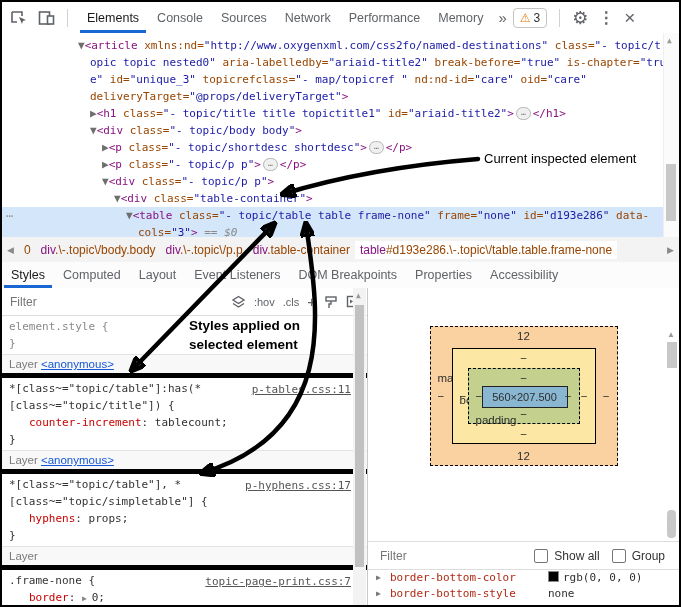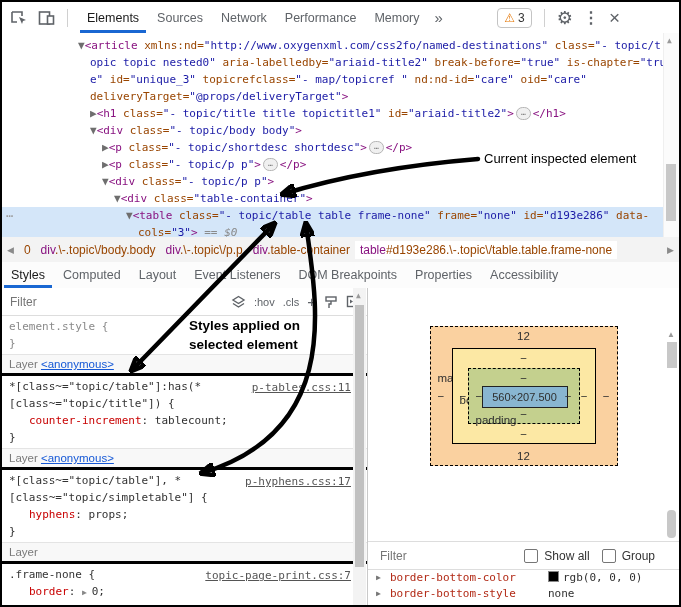--- a/index.html
+++ b/index.html
@@ -56,21 +56,21 @@
                      font-family:"Liberation Sans",sans-serif;}
   #styles-filter-row input{border:none;outline:none;flex:1;font-size:12px;color:#333;background:transparent;min-width:40px;}
   .mini-ico{color:#5f6368;font-size:11px;font-family:"Liberation Sans",sans-serif;display:flex;align-items:center;}
   .rule-block{position:relative;padding:2px 0 2px 7px;line-height:17px;}
   .sel-line{color:#333;white-space:pre;}
   .decl{padding-left:20px;white-space:pre;}
   .decl .p-name{color:var(--css-property);}
   .decl .p-val{color:#303030;}
   .decl .d-arrow{color:#888;font-size:8px;}
   .src-link{position:absolute;right:16px;top:3px;color:#555;text-decoration:underline;}
-  .layer-row{height:18px;line-height:18px;background:#f8f8f8;border-top:1px solid #e4e4e4;border-bottom:3px solid #000000;
+  .layer-row{height:18px;line-height:18px;background:#f8f8f8;border-top:1px solid #e4e4e4;border-bottom:5px solid #000000;
              padding-left:7px;font-family:"Liberation Sans",sans-serif;font-size:11.5px;color:#7a7a7a;}
   .layer-link{color:#1558d6;text-decoration:underline;}
   #es-block{padding:2px 0 2px 7px;line-height:17px;color:#8a8a8a;}
   #left-scroll{position:absolute;right:1px;top:0;width:13px;height:317px;background:#f3f3f3;}
   #left-scroll .sb-up{position:absolute;top:3px;left:3px;color:#9a9a9a;font-size:8px;}
   #left-scroll .sb-thumb{position:absolute;left:2px;top:17px;width:9px;height:262px;background:#c1c1c1;}
   
   #right-panel{position:absolute;left:366px;top:286px;width:311px;height:317px;background:#fff;overflow:hidden;}
   #boxmodel-area{position:relative;height:216px;border-bottom:1px solid #ddd;box-sizing:border-box;}
   .bm{position:relative;box-sizing:border-box;font-size:11.5px;color:#2f2f2f;}
@@ -121,20 +121,21 @@
       <span>
         <svg class="glyph" width="17" height="16" viewBox="0 0 17 16">
           <rect x="1.5" y="2" width="10" height="12" fill="none" stroke="#5f6368" stroke-width="1.6"></rect>
           <rect x="9.5" y="6" width="6" height="8" fill="#fff" stroke="#5f6368" stroke-width="1.6"></rect>
         </svg>
       </span>
       <span class="tb-sep"></span>
     </div>
     <div id="top-tabs">
         <div class="tab active">Elements</div>
+        <div class="tab">Console</div>
         <div class="tab">Sources</div>
         <div class="tab">Network</div>
         <div class="tab">Performance</div>
         <div class="tab">Memory</div>
       </div>
     <span class="more-chevron">»</span>
     <div id="tb-right">
       <span id="warn-badge">
         <span class="w-ico">⚠</span>
         <span>3</span>
@@ -275,21 +276,21 @@
         </div>
       </div>
       <span id="bm-scroll-up">▲</span>
       <div id="bm-thumb"></div>
     </div>
     <div id="computed-filter-row">
       <input type="text" placeholder="Filter" style="">
       <span class="cb"></span>
       <span class="cb-label">Show all</span>
       <span class="cb"></span>
-      <span class="cb-label" style="margin-right:12px;">Group</span>
+      <span class="cb-label" style="margin-right:2px;">Group</span>
     </div>
     <div id="props">
         <div class="prop-row"><span class="pr-arrow">▶</span><span class="pr-name">border-bottom-color</span><span class="pr-val"><span class="swatch" style="background: rgb(0, 0, 0);"></span>rgb(0, 0, 0)</span></div>
         <div class="prop-row"><span class="pr-arrow">▶</span><span class="pr-name">border-bottom-style</span><span class="pr-val">none</span></div>
         <div class="prop-row"><span class="pr-arrow">▶</span><span class="pr-name">border-bottom-width</span><span class="pr-val">0px</span></div>
       </div>
     <div id="props-thumb"></div>
   </div>
 
   <svg id="anno-svg">

